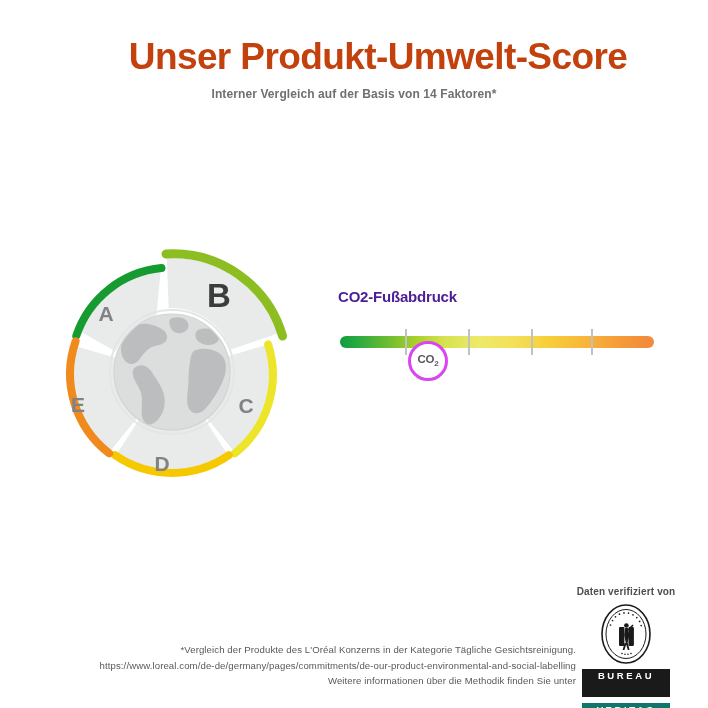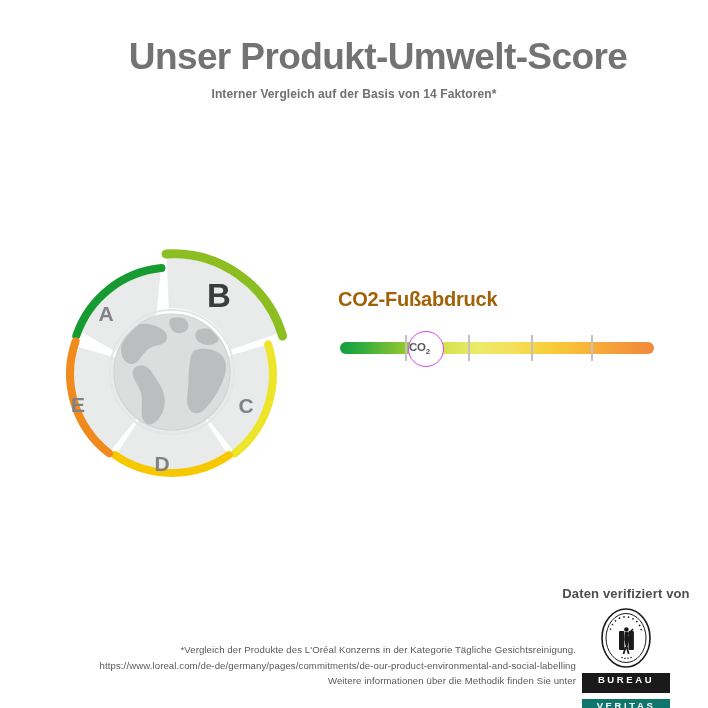--- a/index.html
+++ b/index.html
@@ -11,21 +11,21 @@
     overflow:hidden;
     position:relative;
     color:#3c3c3c;
   }
   .page{position:absolute;inset:0;}
 
   
   .header{position:absolute;left:0;top:38px;width:708px;text-align:center;}
   .title{
     font-size:37px;font-weight:700;letter-spacing:-0.6px;
-    color:#737373;line-height:1.05;margin:0;padding-left:48px;
+    color:#c2410c;line-height:1.05;margin:0;padding-left:48px;
   }
   .subtitle{
     margin:10px 0 0 0;font-size:12px;font-weight:700;
     color:#6f7072;letter-spacing:0.1px;
   }
 
   
   .wheel{position:absolute;left:38px;top:238px;width:268px;height:268px;}
   .wheel svg{display:block;width:268px;height:268px;overflow:visible;}
   .grade-letter{
@@ -33,61 +33,61 @@
     font-weight:700;fill:#808285;
   }
   .grade-letter.small{font-size:21px;}
   .grade-letter.active{font-size:33px;fill:#3c3c3c;}
 
   
   .footprints{position:absolute;left:336px;top:288px;width:330px;}
   .fp-block{position:relative;}
   .fp-block + .fp-block{margin-top:44px;}
   .fp-title{
-    font-size:20px;font-weight:700;color:#a16207;
+    font-size:15px;font-weight:700;color:#4c1d95;
     margin:0 0 20px 2px;letter-spacing:-0.2px;
   }
   .fp-bar-wrap{position:relative;height:34px;}
   .fp-bar{
     position:absolute;left:4px;top:11px;width:314px;height:12px;
     border-radius:6px;
     background:linear-gradient(to right,
       #0f9d3f 0%, #2cab3f 6%, #72bd32 16%, #a9cf2b 24%,
       #d5e24e 33%, #ecea6a 44%, #f4e05a 55%,
       #f7cf3a 66%, #f8b63a 78%, #f59b3a 89%, #f2883c 100%);
   }
   .fp-tick{
     position:absolute;top:4px;width:1.6px;height:26px;
     background:#bfc1c3;
   }
   .fp-marker{
-    position:absolute;top:0px;width:34px;height:34px;border-radius:50%;
-    background:#ffffff;border:1px solid #d946ef;
+    position:absolute;top:16px;width:34px;height:34px;border-radius:50%;
+    background:#ffffff;border:3px solid #d946ef;
     box-shadow:0 0 0 0.5px rgba(0,0,0,0.02);
-    display:flex;align-items:center;justify-content:flex-start;
+    display:flex;align-items:center;justify-content:center;
   }
   .fp-marker .co2txt{
     font-size:11.5px;font-weight:700;color:#58595b;letter-spacing:-0.2px;
     white-space:nowrap;
   }
   .fp-marker .co2txt sub{font-size:8px;}
   .fp-marker svg{display:block;}
 
   
   .verify{position:absolute;left:556px;top:586px;width:140px;text-align:center;}
   .verify-label{
-    font-size:13px;font-weight:700;color:#4d4d4d;letter-spacing:0.15px;
+    font-size:10px;font-weight:700;color:#4d4d4d;letter-spacing:0.15px;
     margin:0 0 6px 0;
   }
   .bv-logo{display:flex;flex-direction:column;align-items:center;}
   .bv-emblem{display:block;}
   .bv-wordmark{margin-top:4px;}
   .bv-bar{
     width:88px;text-align:center;font-size:9.5px;font-weight:700;
-    letter-spacing:2.6px;color:#ffffff;line-height:13px;height:20px;
+    letter-spacing:2.6px;color:#ffffff;line-height:13px;height:28px;
     font-family:"Liberation Sans","DejaVu Sans",sans-serif;
   }
   .bv-bar.black{background:#1a1a1a;}
   .bv-bar.red{background:#0f766e;margin-top:6px;}
 
   
   .footnote{
     position:absolute;left:16px;top:642px;width:560px;
     font-size:9.6px;line-height:15.5px;color:#58595b;
     letter-spacing:0.1px;

